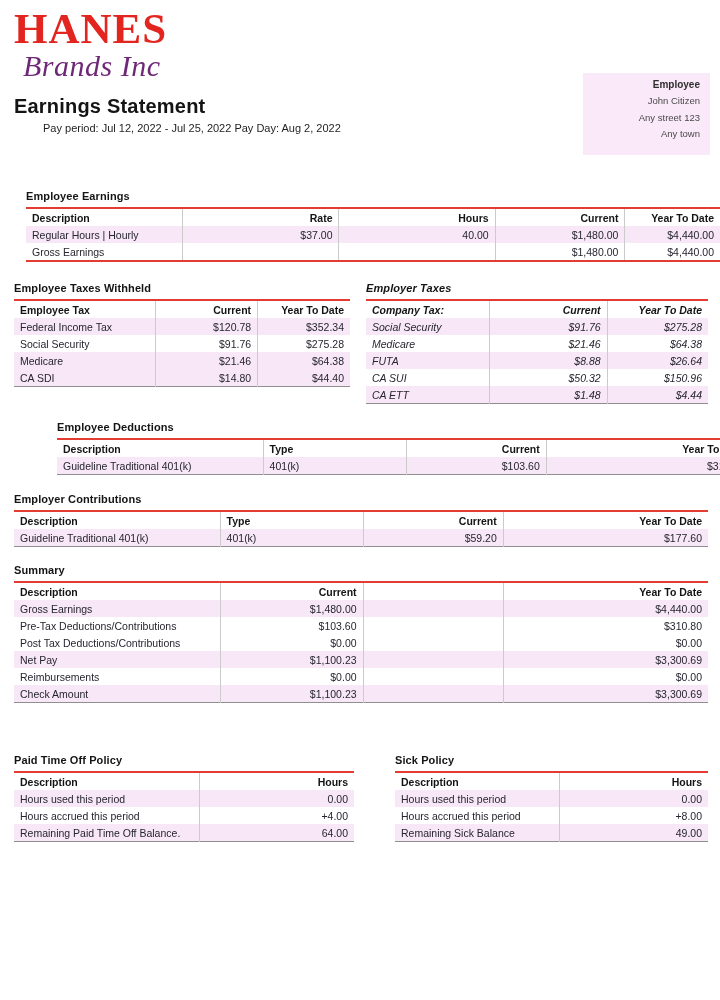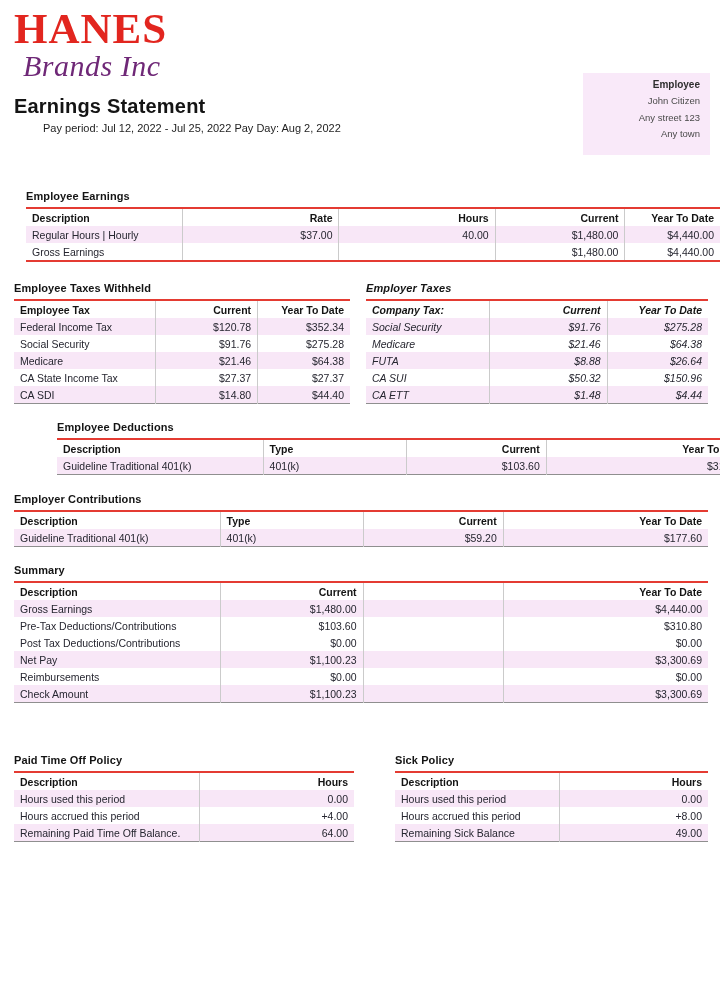--- a/index.html
+++ b/index.html
@@ -145,25 +145,20 @@
           <tr>
             <td class="al">Social Security</td>
             <td class="ar">$91.76</td>
             <td class="ar">$275.28</td>
           </tr>
           <tr class="pink">
             <td class="al">Medicare</td>
             <td class="ar">$21.46</td>
             <td class="ar">$64.38</td>
           </tr>
-          <tr>
-            <td class="al">CA State Income Tax</td>
-            <td class="ar">$27.37</td>
-            <td class="ar">$27.37</td>
-          </tr>
           <tr class="pink">
             <td class="al">CA SDI</td>
             <td class="ar">$14.80</td>
             <td class="ar">$44.40</td>
           </tr>
         </tbody>
       </table>
   </div>
 
   <div class="section" id="sec-er-taxes">

